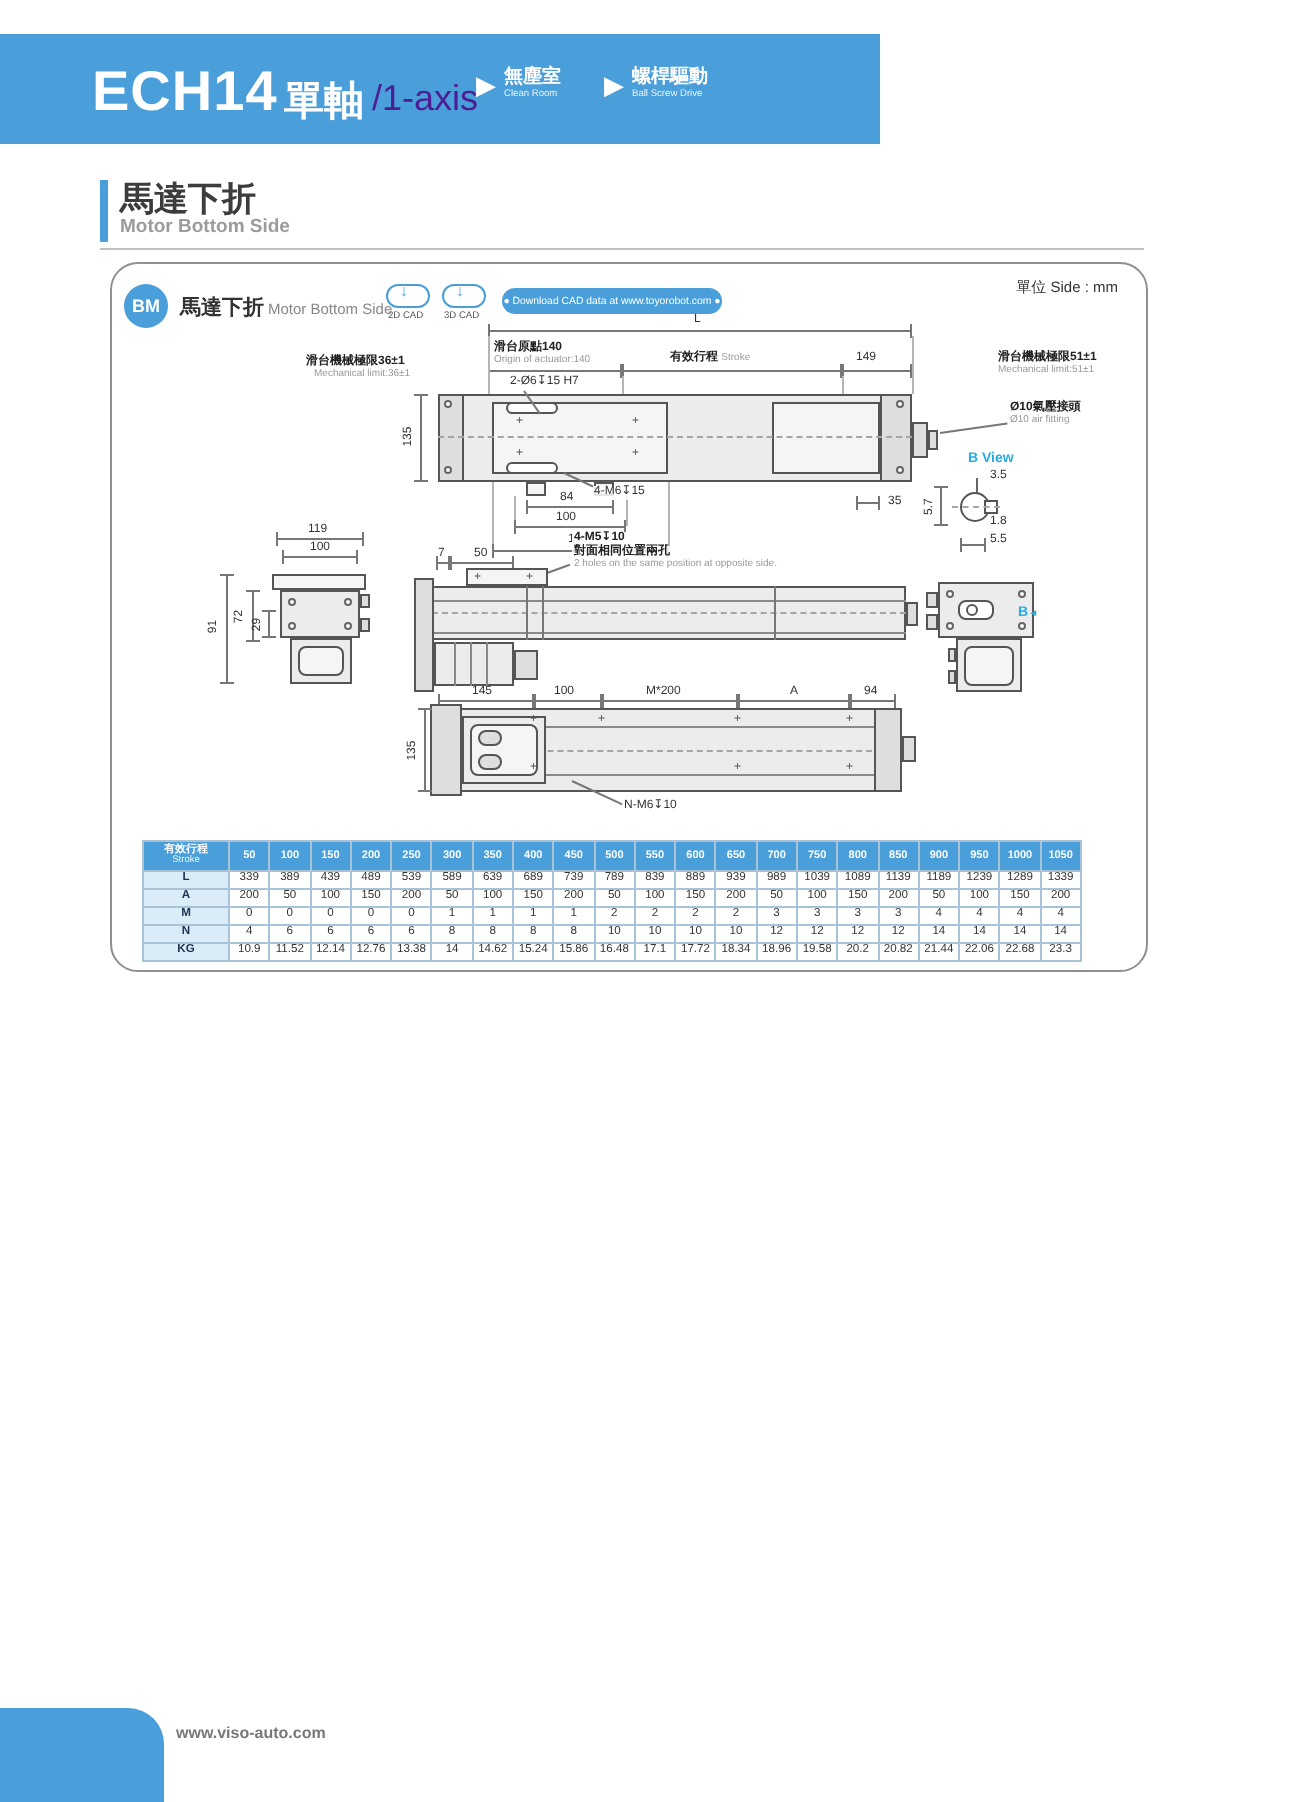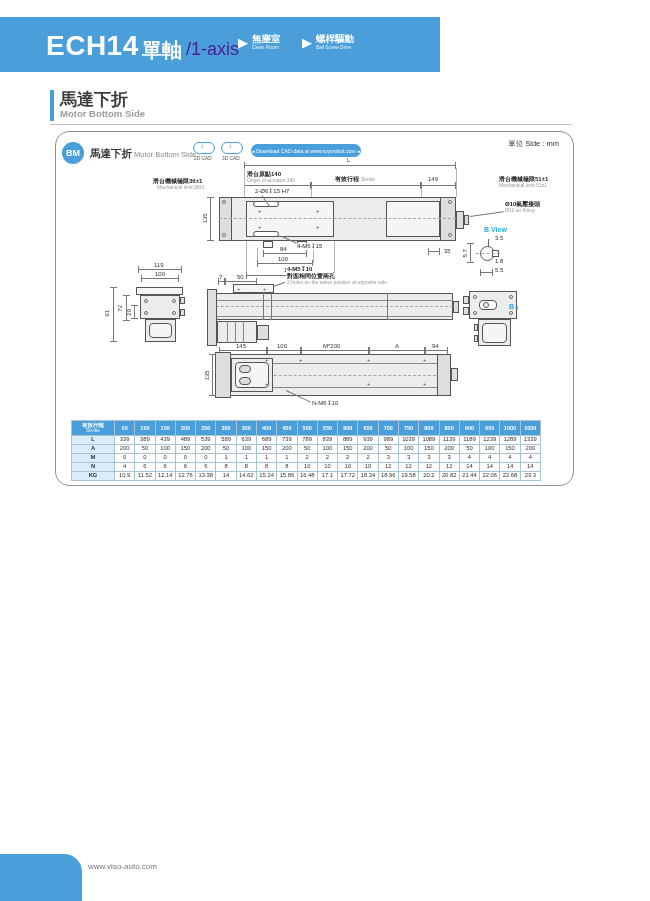--- a/index.html
+++ b/index.html
@@ -54,21 +54,21 @@
   
   .tbl{position:absolute;left:15px;top:288px;width:470px;border-collapse:collapse;table-layout:fixed;}
   .tbl th,.tbl td{border:1px solid #a9c3d6;padding:0;text-align:center;overflow:hidden;}
   .tbl thead th{background:#4A9ED9;color:#fff;font-size:5.5px;font-weight:bold;height:14px;line-height:1.1;}
   .tbl thead th .sub{font-weight:normal;font-size:4.8px;color:#eaf4fb;}
   .tbl td{font-size:5.8px;height:8px;color:#333;background:#fff;line-height:1;}
   .tbl td.lab{background:#D9ECF7;font-weight:bold;color:#235;}
   .tbl th:first-child,.tbl td:first-child{width:42px;}
   
   .ftab{position:absolute;left:0;top:854px;width:82px;height:47px;background:#4A9ED9;border-radius:0 18px 0 0;}
-  .furl{position:absolute;left:88px;top:862px;font-size:8px;color:#777;}
+  .furl{position:absolute;left:88px;top:862px;font-size:8px;color:#777;font-weight:bold;}
 </style>
 </head>
 <body>
 
 <div class="page">
 
   <div class="band">
     <span class="model">ECH14</span>
     <span class="axzh">單軸</span>
     <span class="axen">/1-axis</span>

